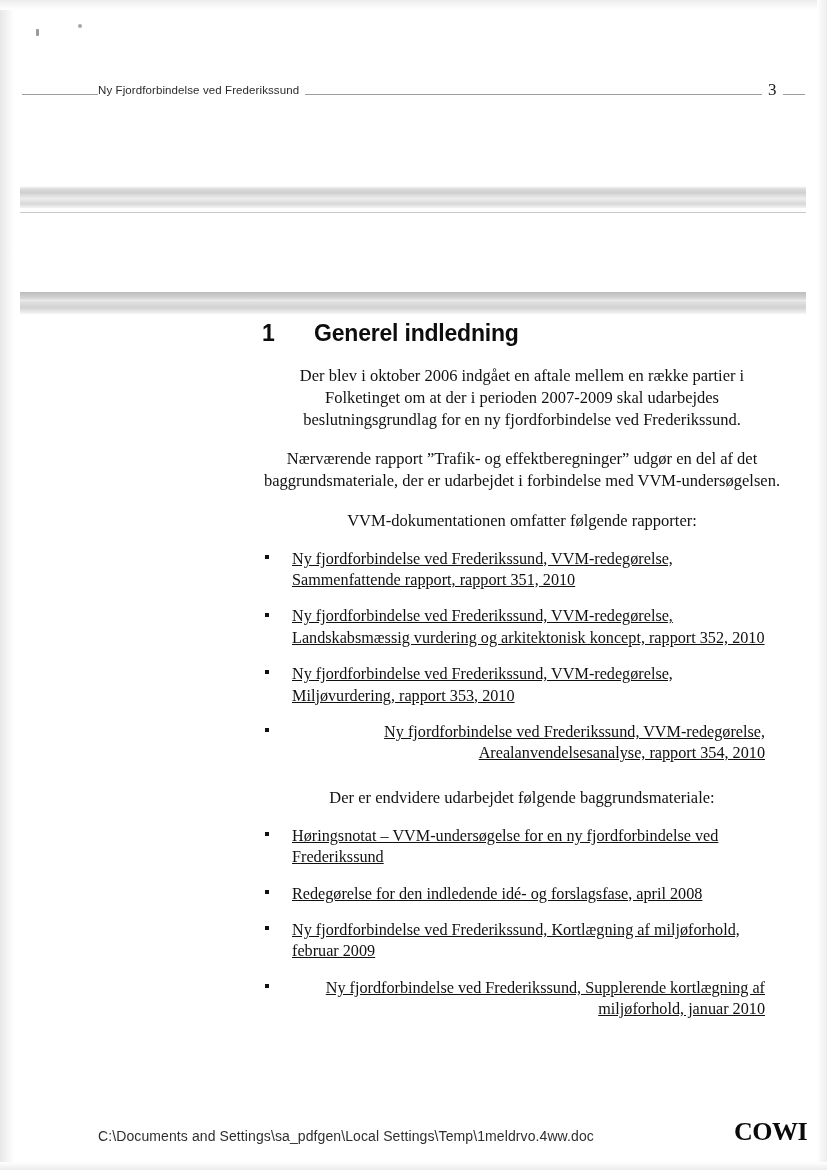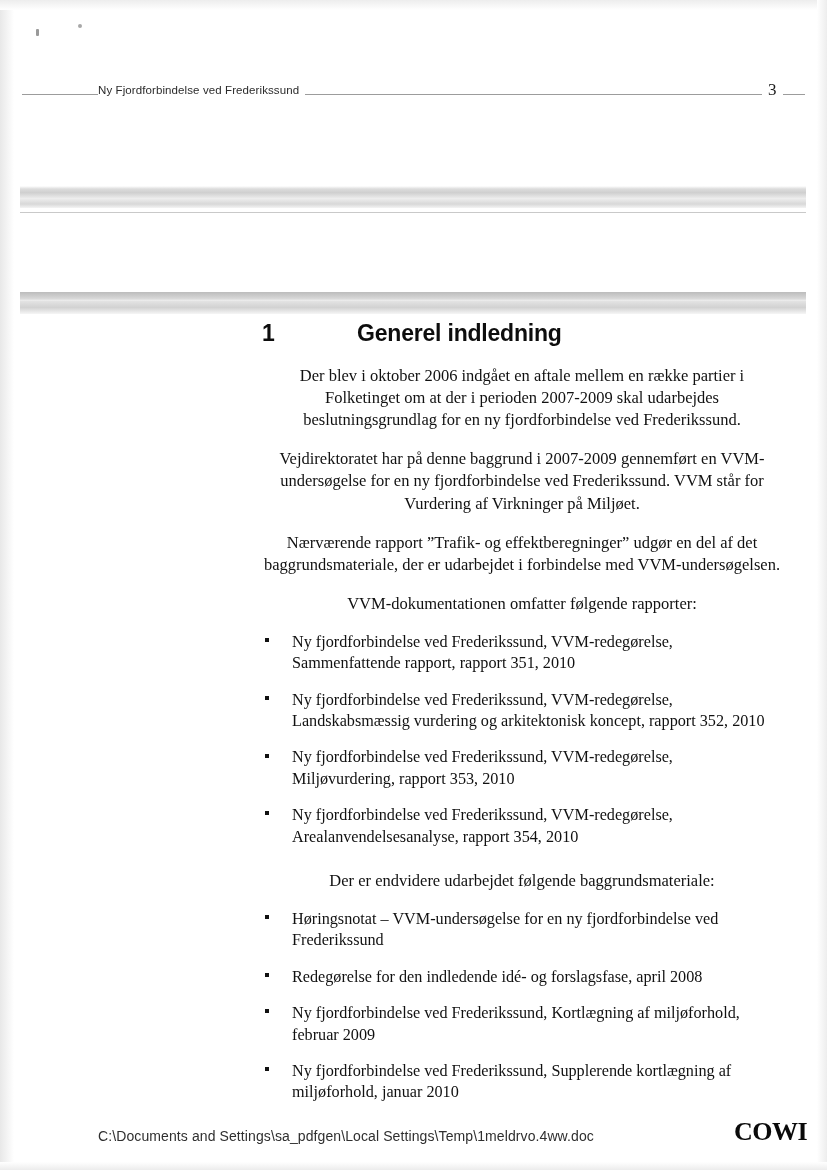--- a/index.html
+++ b/index.html
@@ -121,44 +121,45 @@
     font-weight: bold;
     font-size: 23px;
     color: #0d0d0d;
     margin-bottom: 18px;
     letter-spacing: -0.2px;
   }
   .chapter-num {
     width: 52px;
     flex: 0 0 52px;
   }
-  .chapter-title { flex: 1; margin-left: 43px; }
+  .chapter-title { flex: 1; }
 
   p.para {
     margin: 0 0 17px 0;
     font-size: 16.5px;
     line-height: 1.34;
     text-align: center;
     color: #111111;
   }
 
   ul.bullets {
     list-style: none;
     margin: 0 17px 16px 0;
     padding: 0;
+    text-decoration: underline;
   }
   ul.bullets li {
     position: relative;
     padding-left: 30px;
     margin-bottom: 15px;
     font-size: 16.2px;
     line-height: 1.32;
     color: #111111;
   }
-  ul.bullets li:last-child { margin-bottom: 0; }
+  ul.bullets li:last-child { margin-bottom: 0; text-align: right; }
   ul.bullets li .dot {
     position: absolute;
     left: 3px;
     top: 0.38em;
     width: 4px;
     height: 4px;
     background: #111111;
   }
 
   .list-gap { height: 6px; }
@@ -237,21 +238,20 @@
   <div class="band band-b2"></div>
 
   <div class="content">
 
     <div class="chapter">
       <span class="chapter-num">1</span>
       <span class="chapter-title">Generel indledning</span>
     </div>
 
     <p class="para">Der blev i oktober 2006 indgået en aftale mellem en række partier i Folketinget om at der i perioden 2007-2009 skal udarbejdes beslutningsgrundlag for en ny fjordforbindelse ved Frederikssund.</p>
-    <p class="para">Vejdirektoratet har på denne baggrund i 2007-2009 gennemført en VVM-undersøgelse for en ny fjordforbindelse ved Frederikssund. VVM står for Vurdering af Virkninger på Miljøet.</p>
     <p class="para">Nærværende rapport ”Trafik- og effektberegninger” udgør en del af det baggrundsmateriale, der er udarbejdet i forbindelse med VVM-undersøgelsen.</p>
     <p class="para">VVM-dokumentationen omfatter følgende rapporter:</p>
 
     <ul class="bullets">
       <li>
         <span class="dot"></span>
         <span>Ny fjordforbindelse ved Frederikssund, VVM-redegørelse, Sammenfattende rapport, rapport 351, 2010</span>
       </li>
       <li>
         <span class="dot"></span>

